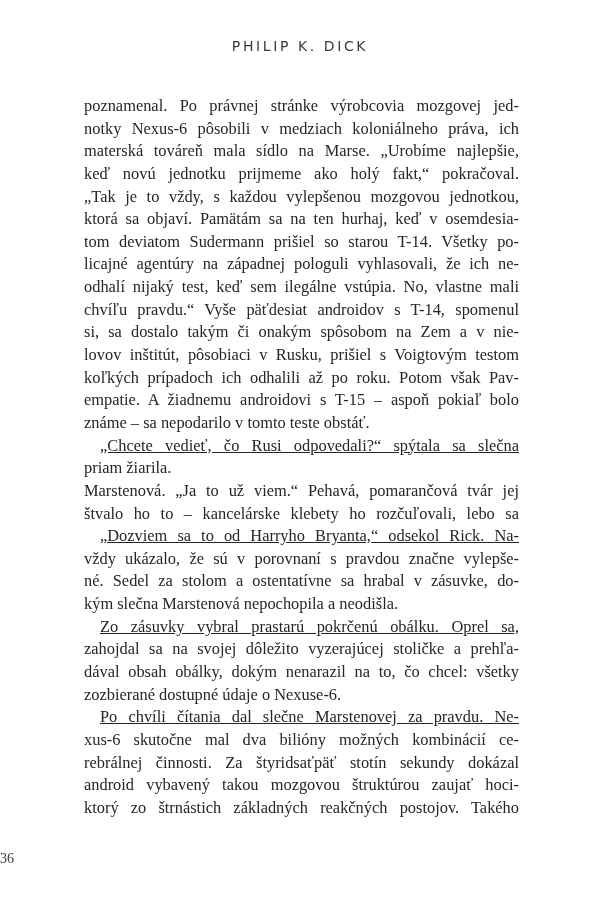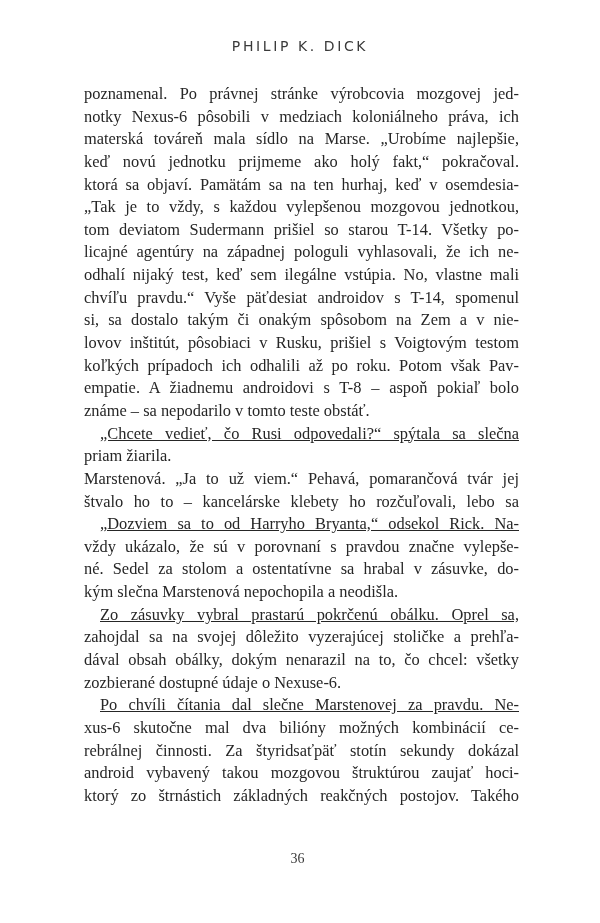--- a/index.html
+++ b/index.html
@@ -20,21 +20,21 @@
       left: 0;
       width: 600px;
       text-align: center;
       font-family: "DejaVu Sans", sans-serif;
       font-size: 14px;
       letter-spacing: 2.6px;
       color: #3a3a3a;
     }
     .text-block {
       position: absolute;
-      top: 83px;
+      top: 95px;
       left: 84px;
       width: 435px;
       font-family: "Liberation Serif", serif;
       font-size: 16.4px;
       line-height: 22.65px;
       color: #262626;
     }
     .line {
       display: block;
       white-space: nowrap;
@@ -47,46 +47,45 @@
     }
     .line.indent {
       padding-left: 16px;
       text-decoration: underline;
     }
     .folio {
       position: absolute;
       top: 851px;
       left: 0;
       width: 595px;
-      text-align: center;
       font-family: "Liberation Serif", serif;
       font-size: 14px;
       color: #3a3a3a;
     }
   </style>
 </head>
 <body>
 
 <div class="running-head">PHILIP K. DICK</div>
 
 <div class="text-block" id="text-block">
     <span class="line">poznamenal. Po právnej stránke výrobcovia mozgovej jed-</span>
     <span class="line">notky Nexus-6 pôsobili v medziach koloniálneho práva, ich</span>
     <span class="line">materská továreň mala sídlo na Marse. „Urobíme najlepšie,</span>
     <span class="line">keď novú jednotku prijmeme ako holý fakt,“ pokračoval.</span>
+    <span class="line">„Tak je to vždy, s každou vylepšenou mozgovou jednotkou,</span>
     <span class="line">ktorá sa objaví. Pamätám sa na ten hurhaj, keď v osemdesia-</span>
-    <span class="line">„Tak je to vždy, s každou vylepšenou mozgovou jednotkou,</span>
     <span class="line">tom deviatom Sudermann prišiel so starou T-14. Všetky po-</span>
     <span class="line">licajné agentúry na západnej pologuli vyhlasovali, že ich ne-</span>
     <span class="line">odhalí nijaký test, keď sem ilegálne vstúpia. No, vlastne mali</span>
     <span class="line">chvíľu pravdu.“ Vyše päťdesiat androidov s T-14, spomenul</span>
     <span class="line">si, sa dostalo takým či onakým spôsobom na Zem a v nie-</span>
     <span class="line">lovov inštitút, pôsobiaci v Rusku, prišiel s Voigtovým testom</span>
     <span class="line">koľkých prípadoch ich odhalili až po roku. Potom však Pav-</span>
-    <span class="line">empatie. A žiadnemu androidovi s T-8 – aspoň pokiaľ bolo</span>
+    <span class="line">empatie. A žiadnemu androidovi s T-15 – aspoň pokiaľ bolo</span>
     <span class="line last">známe – sa nepodarilo v tomto teste obstáť.</span>
     <span class="line indent">„Chcete vedieť, čo Rusi odpovedali?“ spýtala sa slečna</span>
     <span class="line last">priam žiarila.</span>
     <span class="line">Marstenová. „Ja to už viem.“ Pehavá, pomarančová tvár jej</span>
     <span class="line">štvalo ho to – kancelárske klebety ho rozčuľovali, lebo sa</span>
     <span class="line indent">„Dozviem sa to od Harryho Bryanta,“ odsekol Rick. Na-</span>
     <span class="line">vždy ukázalo, že sú v porovnaní s pravdou značne vylepše-</span>
     <span class="line">né. Sedel za stolom a ostentatívne sa hrabal v zásuvke, do-</span>
     <span class="line last">kým slečna Marstenová nepochopila a neodišla.</span>
     <span class="line indent">Zo zásuvky vybral prastarú pokrčenú obálku. Oprel sa,</span>

